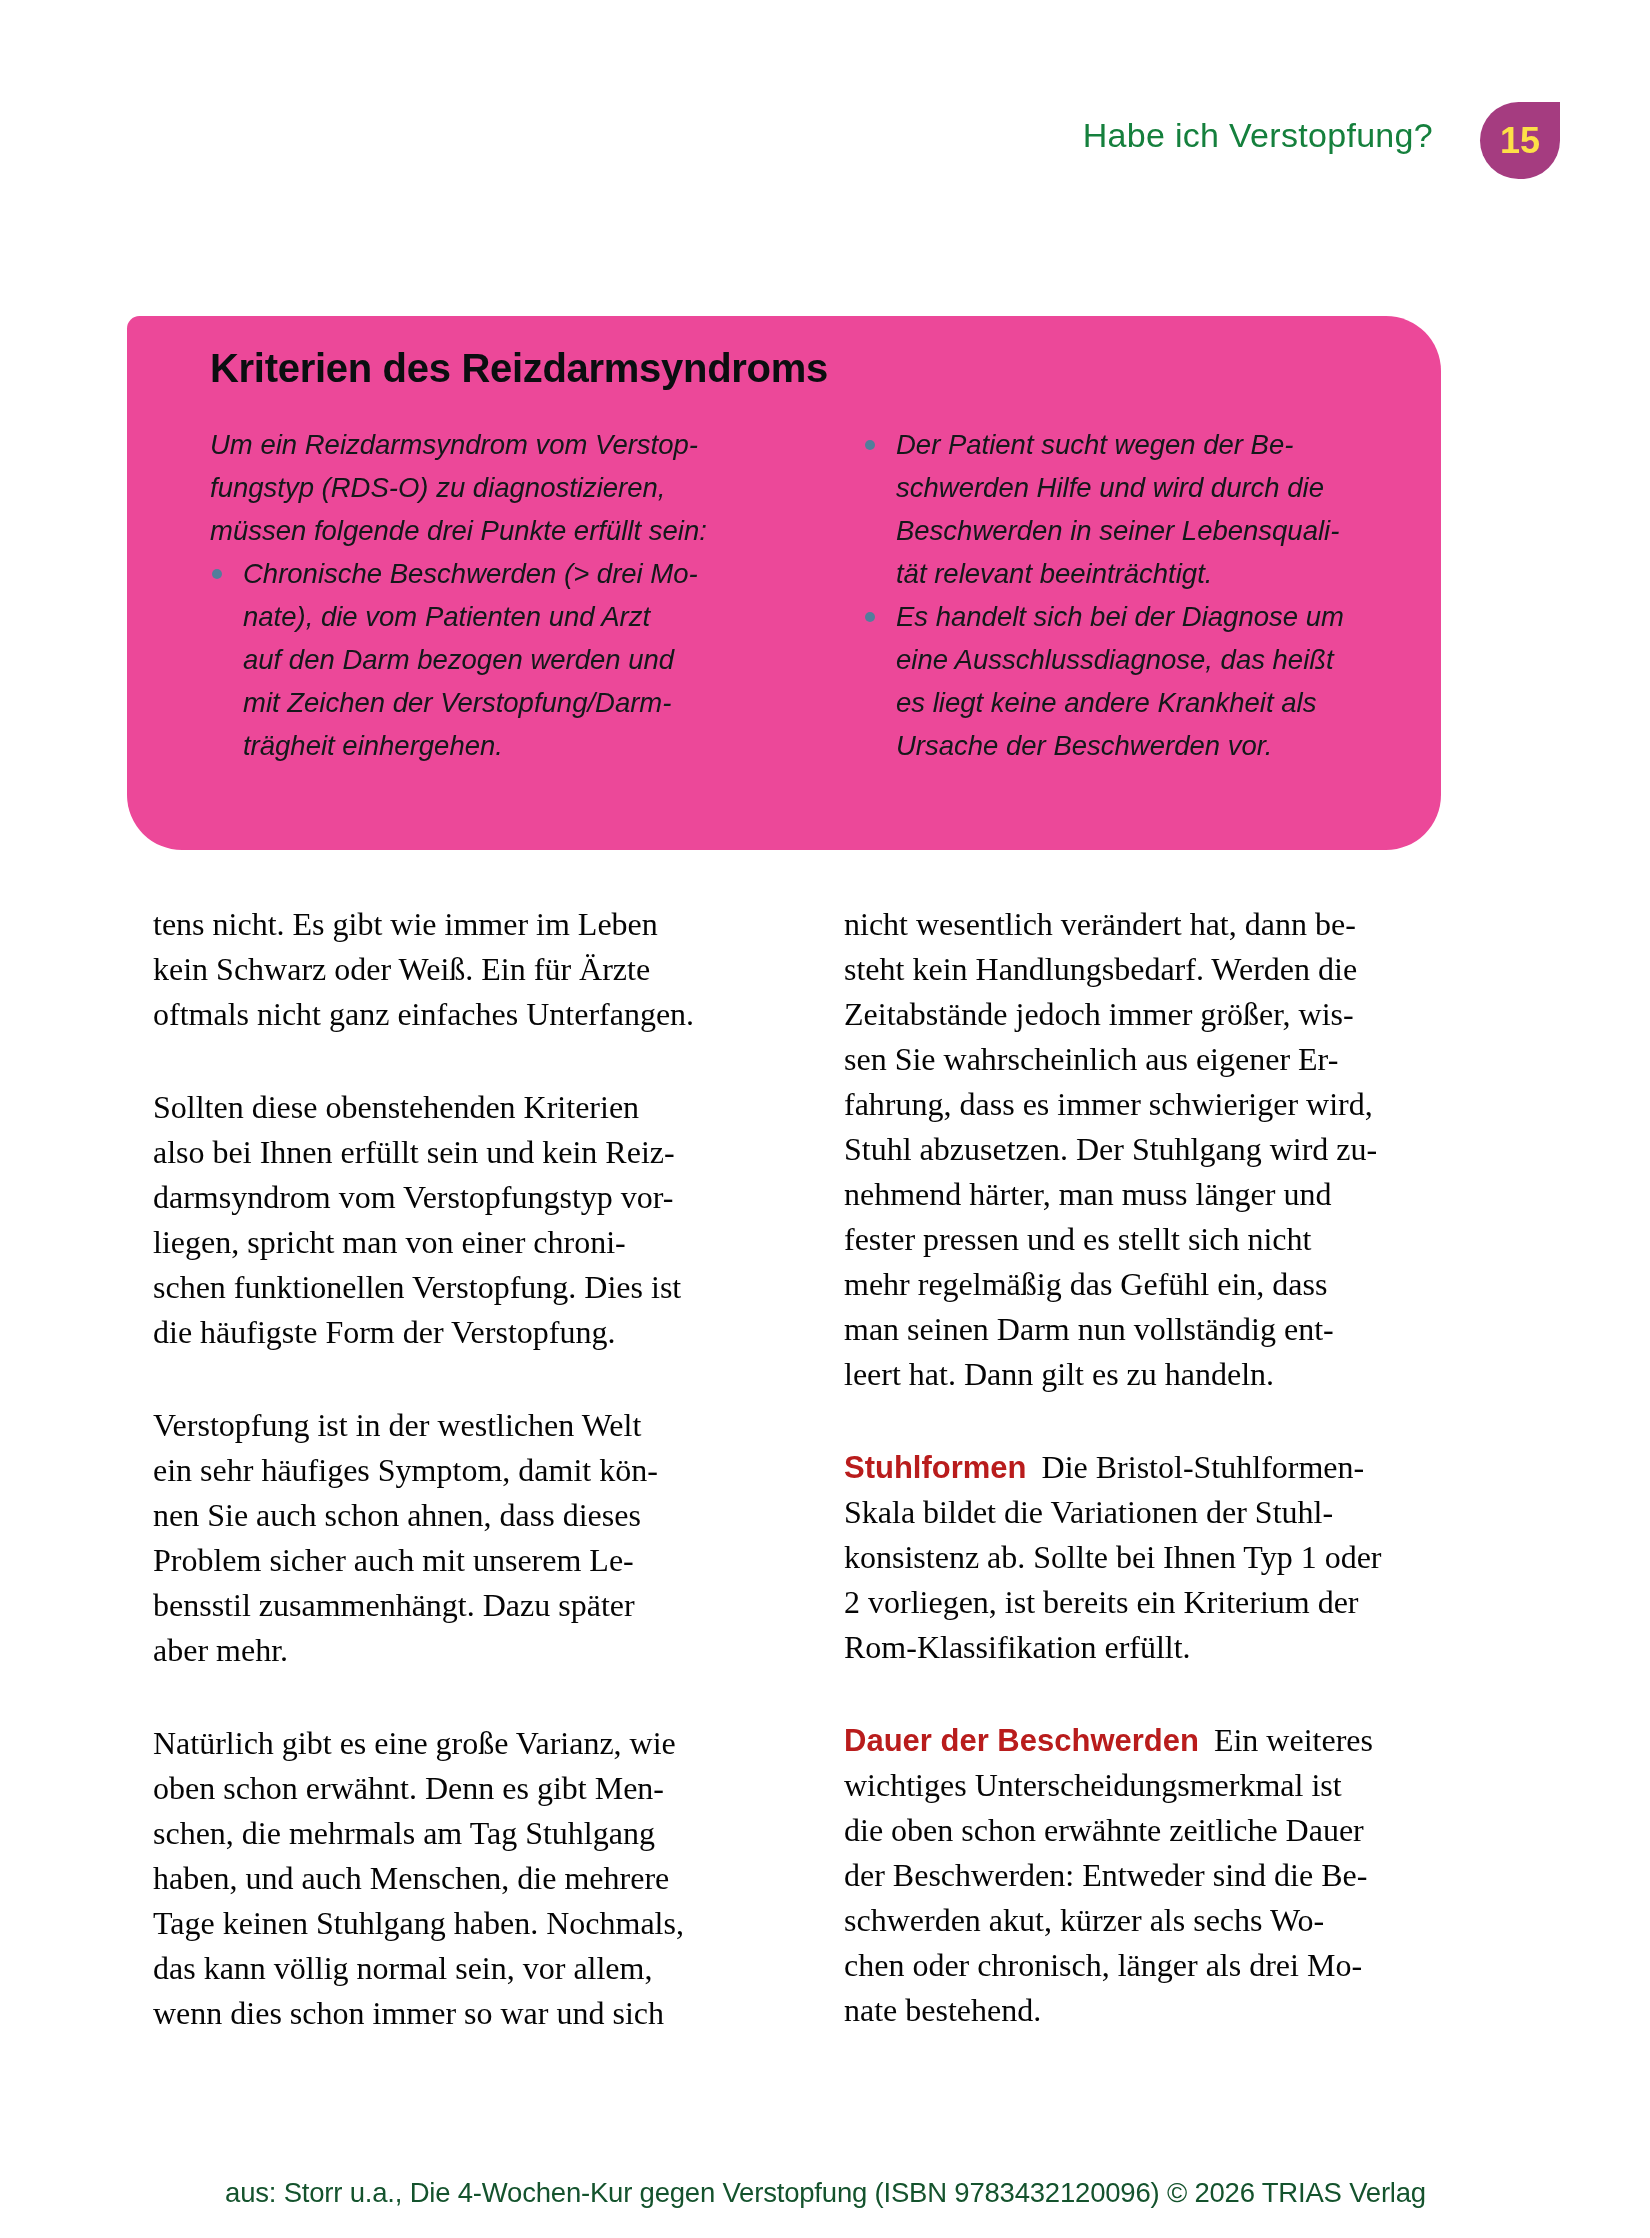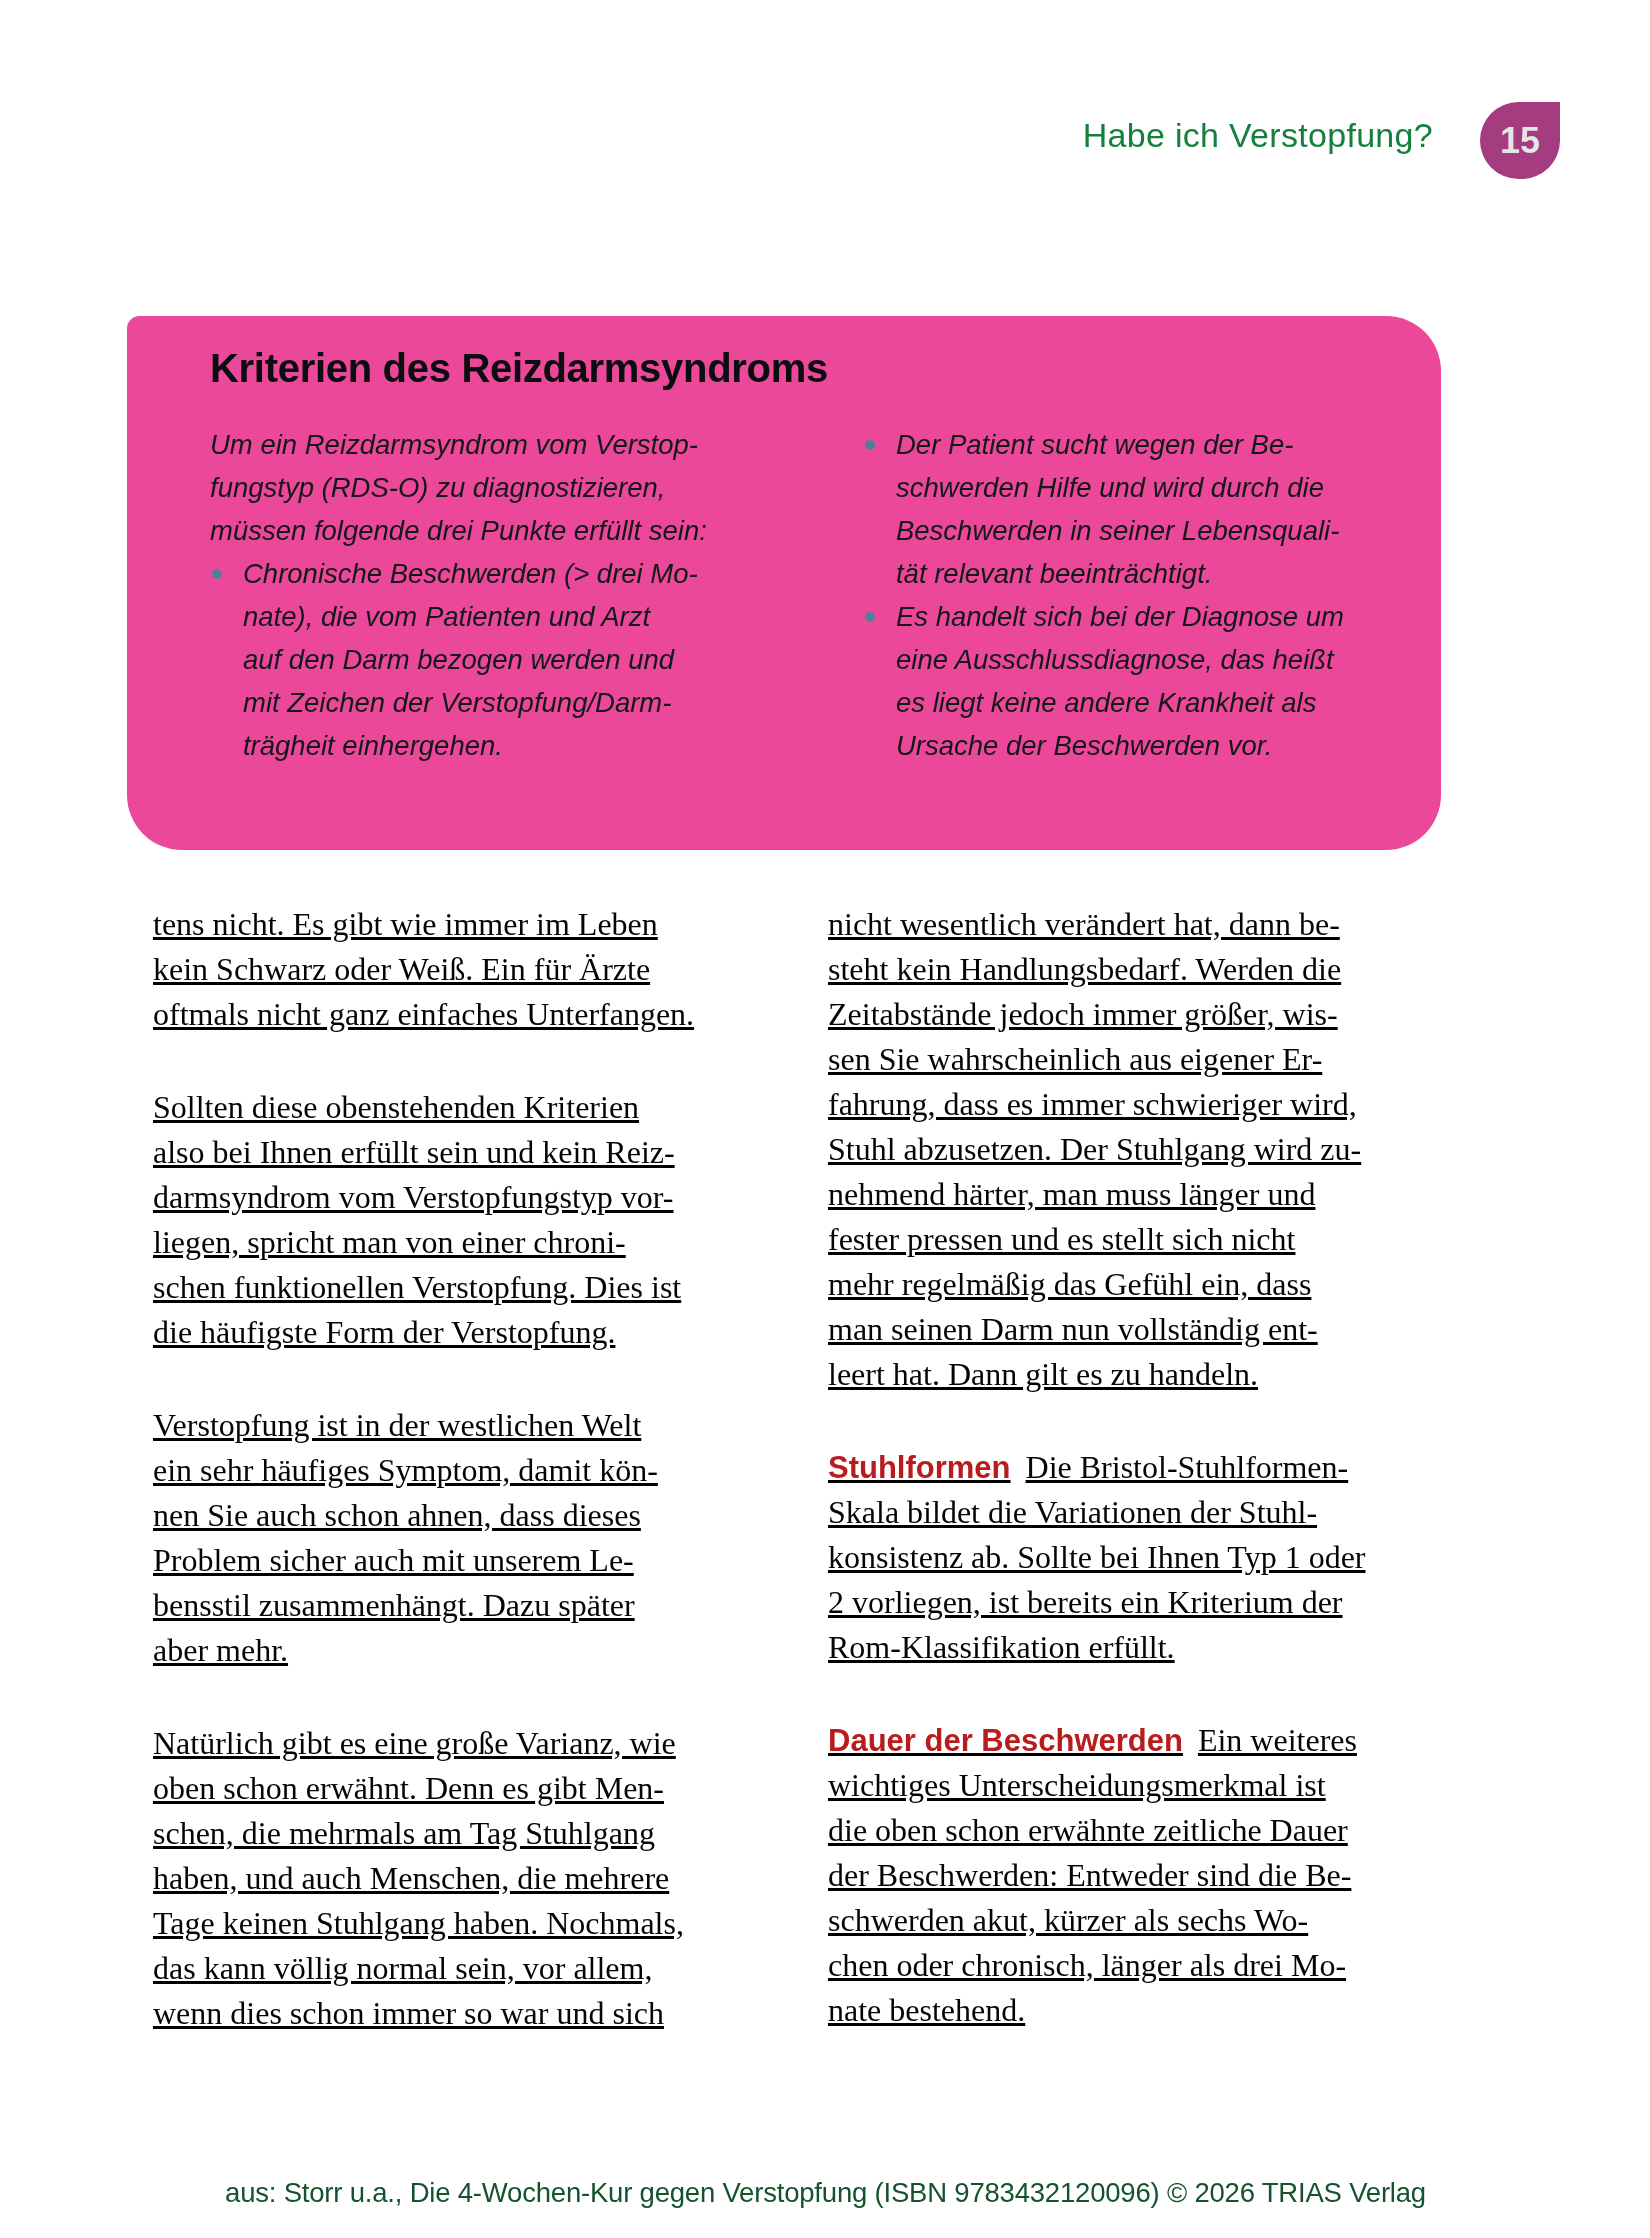--- a/index.html
+++ b/index.html
@@ -22,21 +22,21 @@
   }
   .page-badge {
     position: absolute;
     top: 102px; right: 91px;
     width: 80px; height: 77px;
     background: #a53c80;
     border-radius: 40px 0 40px 40px;
     display: flex; align-items: center; justify-content: center;
   }
   .page-badge .num {
-    color: #e5e5e5;
+    color: #fde047;
     font-size: 36px;
     font-weight: 700;
     text-align: center;
   }
 
   
   .infobox {
     position: absolute;
     left: 127px; top: 316px;
     width: 1314px; height: 534px;
@@ -65,21 +65,21 @@
     border-radius: 50%;
     background: #527e9b;
     margin: 17px 20.6px 0 2.1px;
   }
 
   
   .bodycols {
     position: absolute;
     left: 153px; top: 902px;
     width: 1348px;
-    display: flex; gap: 18px; text-decoration: underline;
+    display: flex; gap: 34px;
   }
   .bcol { width: 657px; }
   .para {
     font-family: "Liberation Serif", serif;
     font-size: 32px;
     line-height: 45px;
     color: #050505;
     margin: 0 0 48px 0;
   }
   .leadin {

